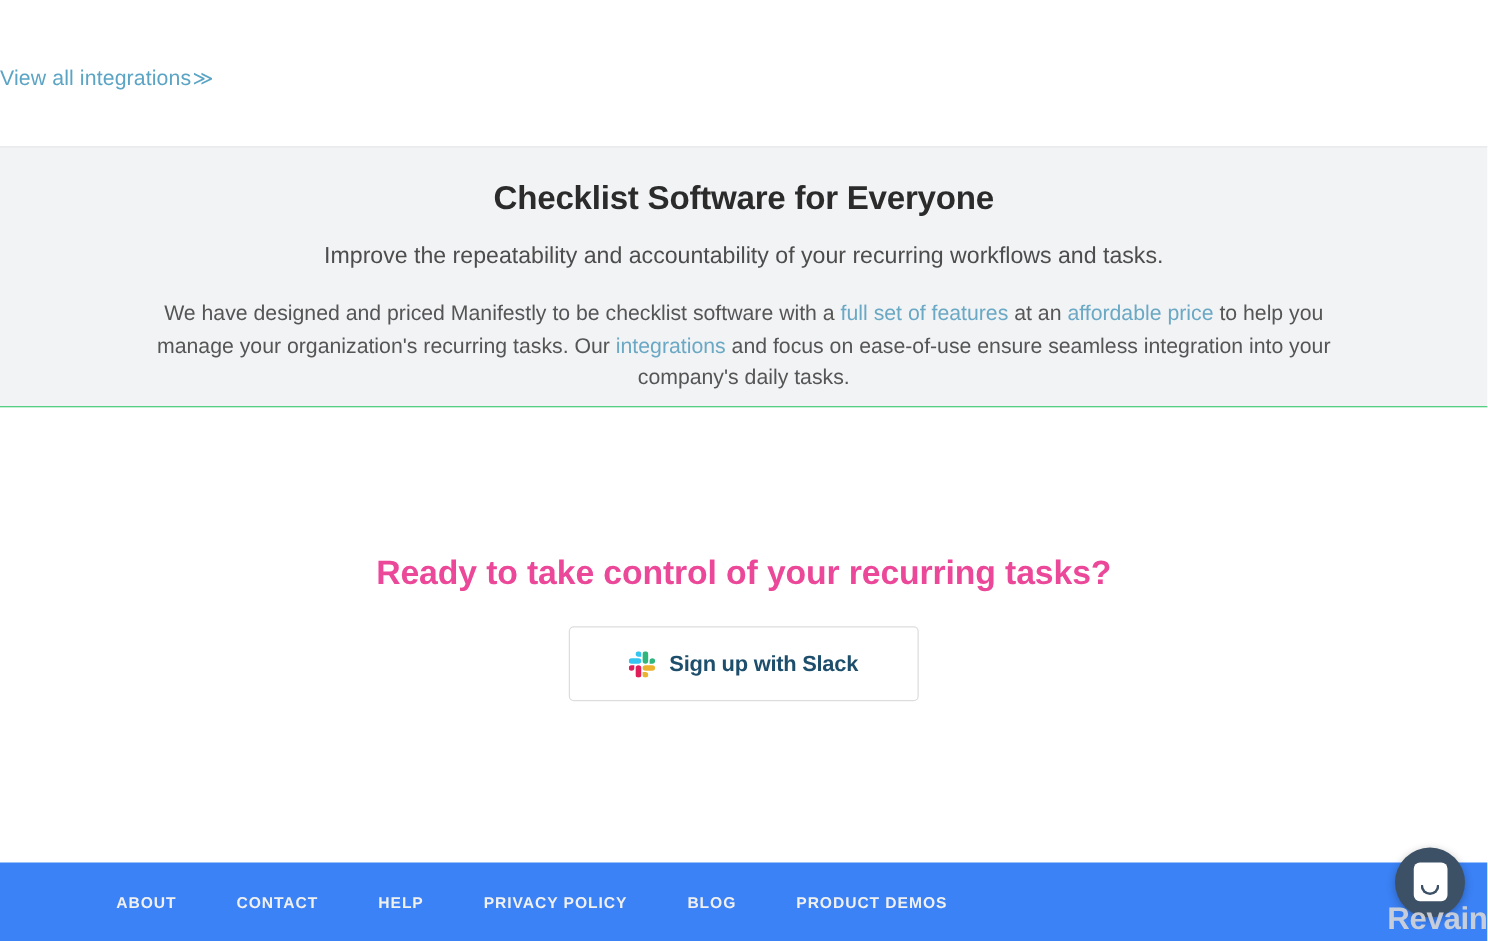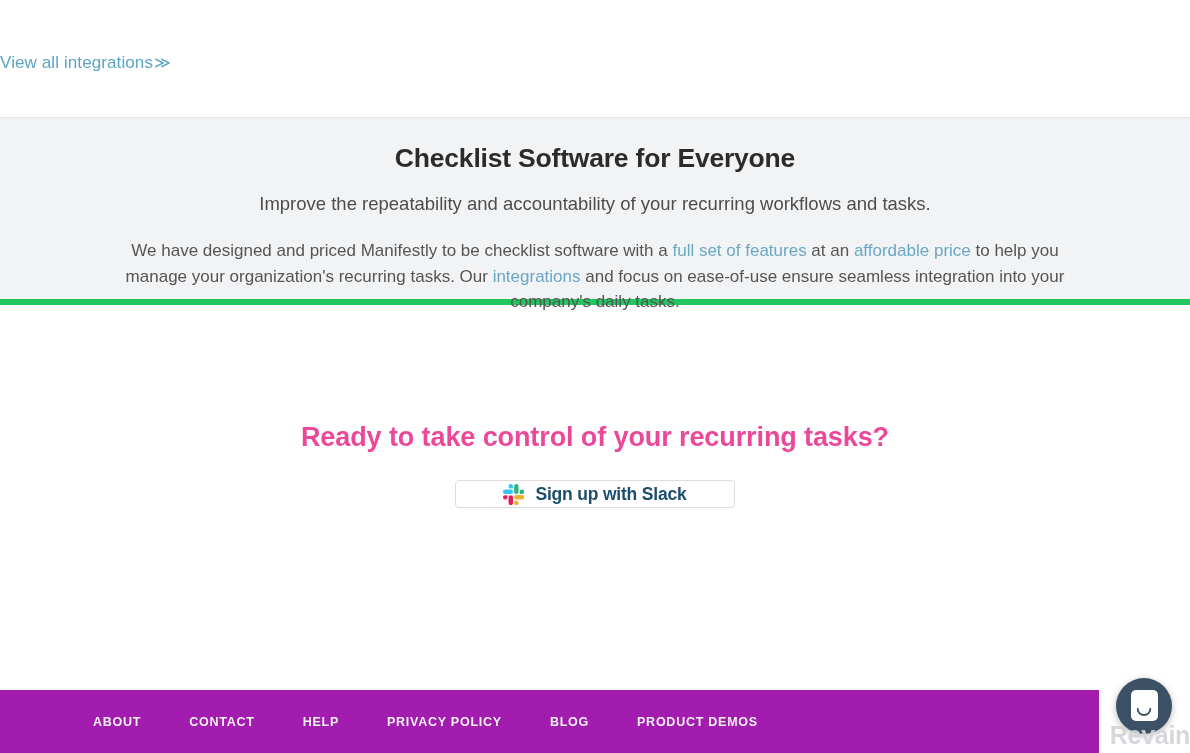--- a/index.html
+++ b/index.html
@@ -43,24 +43,24 @@
   }
   .integrations-link .chev {
     font-size: 16px;
     padding-left: 1px;
   }
 
   
   .everyone-band {
     background: #f2f3f5;
     border-top: 1px solid #e6e7e9;
-    border-bottom: 6px solid #22c55e;
+    border-bottom: 1px solid #22c55e;
     padding: 23px 0 24px 0;
     text-align: center;
-    height: 188px;
+    height: 209px;
   }
   .everyone-title {
     font-size: 26.5px;
     font-weight: bold;
     color: #2b2b2b;
     letter-spacing: -0.2px;
     line-height: 34px;
     margin-bottom: 16px;
   }
   .everyone-sub {
@@ -123,43 +123,43 @@
     color: #4a4a4a;
     line-height: 18px;
   }
   .slack-button {
     margin-top: 11px;
     display: inline-flex;
     align-items: center;
     justify-content: center;
     gap: 11px;
     width: 280px;
-    height: 28px;
+    height: 60px;
     background: #ffffff;
     border: 1px solid #dddddd;
     border-radius: 4px;
     cursor: pointer;
     font-family: "Liberation Sans", sans-serif;
   }
   .slack-button-label {
     font-size: 17.5px;
     font-weight: bold;
     color: #1d4e6b;
     letter-spacing: -0.2px;
   }
   .slack-mark { width: 21px; height: 21px; display: block; }
 
   
   .footer {
     position: absolute;
     left: 0;
     bottom: 0;
-    width: 1099px;
+    width: 1190px;
     height: 63px;
-    background: #a21caf;
+    background: #3b82f6;
     display: flex;
     align-items: center;
   }
   .footer-nav {
     display: flex;
     align-items: center;
     margin-left: 93px;
     gap: 0px;
   }
   .footer-nav a {

